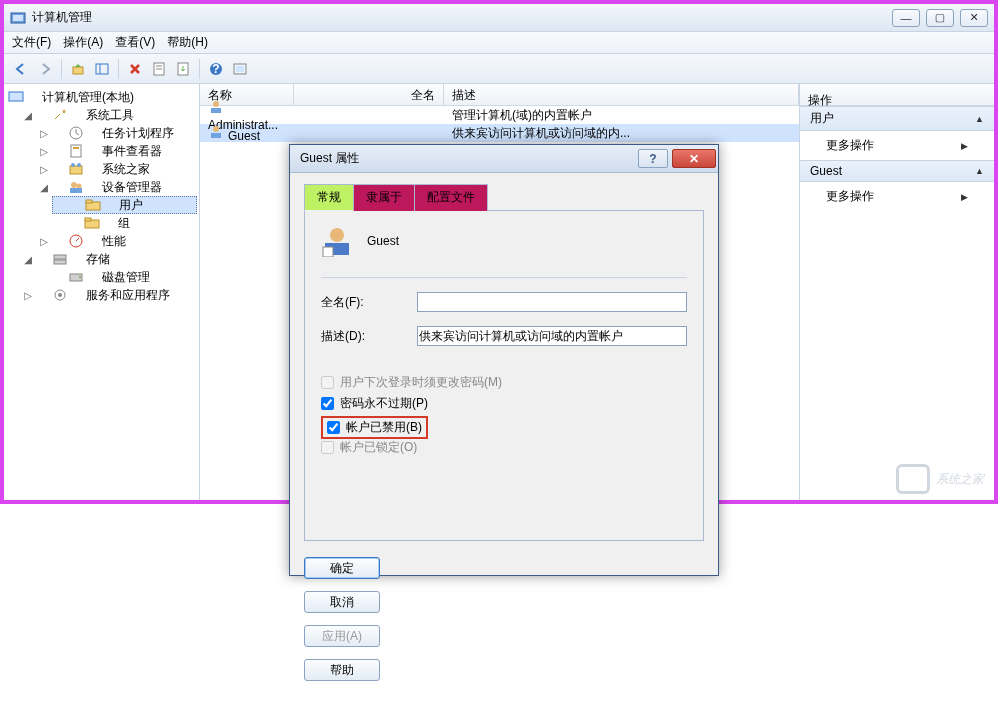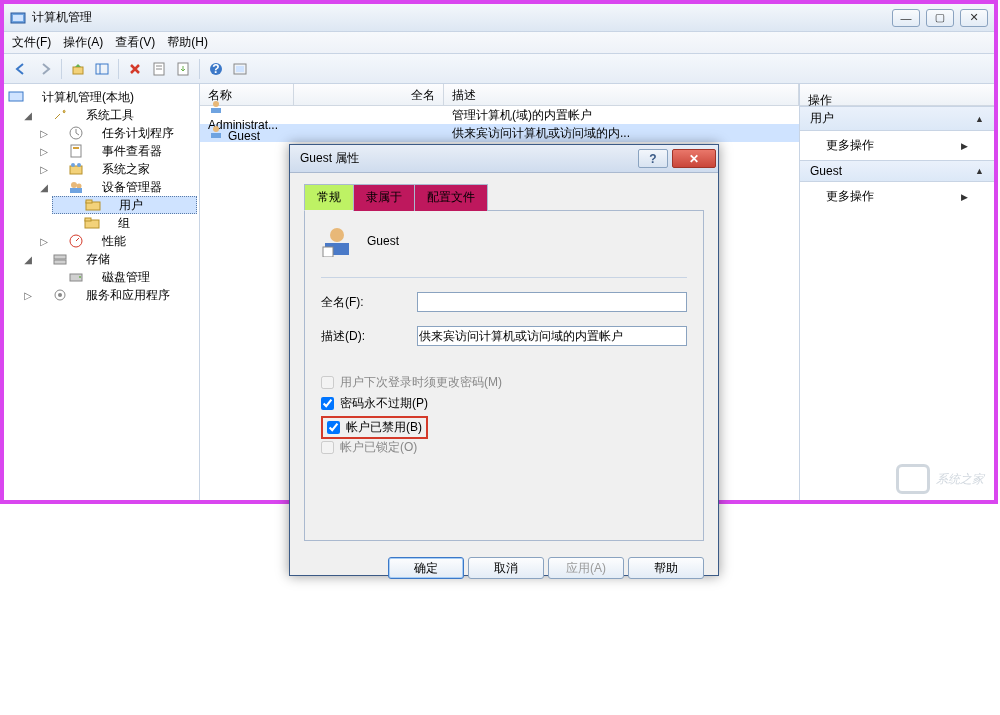--- a/index.html
+++ b/index.html
@@ -74,21 +74,21 @@
 
 .field-row { display:flex; align-items:center; margin-bottom:14px; gap:10px; }
 .field-row label { width:86px; }
 .field-row input[type=text] { flex:1; border:1px solid #8aa3c0; height:20px; padding:0 1px; background:#fff; }
 
 .chk-row { display:flex; align-items:center; gap:6px; margin-bottom:4px; }
 .chk-row input { width:13px; height:13px; }
 .chk-row.disabled { color:#888; }
 .chk-highlight { border:2px solid #d43a2a; padding:1px 4px; display:inline-flex; }
 
-.dlg-buttons { display:flex; justify-content:flex-end; gap:4px; padding:8px 14px; }
+.dlg-buttons { display:flex; justify-content:flex-end; gap:12px; padding:8px 14px;flex-direction:column; }
 .btn { width:76px; height:22px; border:1px solid #8aa3c0; background:linear-gradient(#fdfdfe,#e3ecf6); border-radius:3px; }
 .btn.default { border:1px solid #3b78c8; box-shadow:0 0 0 1px #a7cdf5 inset; }
 .btn.disabled { color:#9a9a9a; }
 
 
 .watermark { position:absolute; right:10px; bottom:6px; color:rgba(120,140,160,0.35); font-size:18px; font-style:italic; display:flex; align-items:center; gap:6px; }
 .watermark .hut { width:34px; height:30px; border:3px solid rgba(120,140,160,0.35); border-radius:6px; position:relative; }
 
 
 svg { display:block; }

